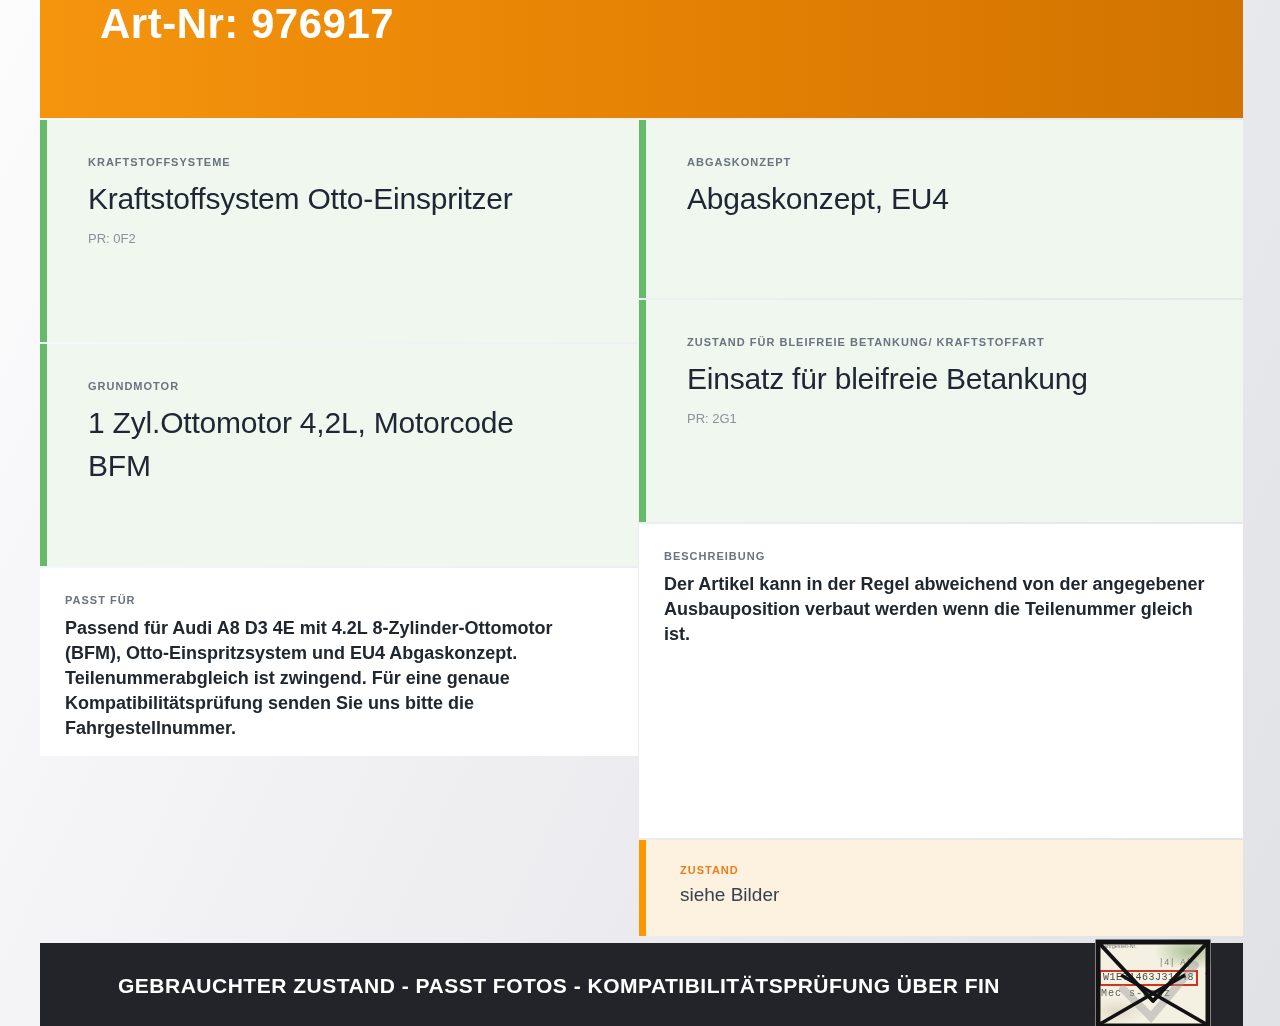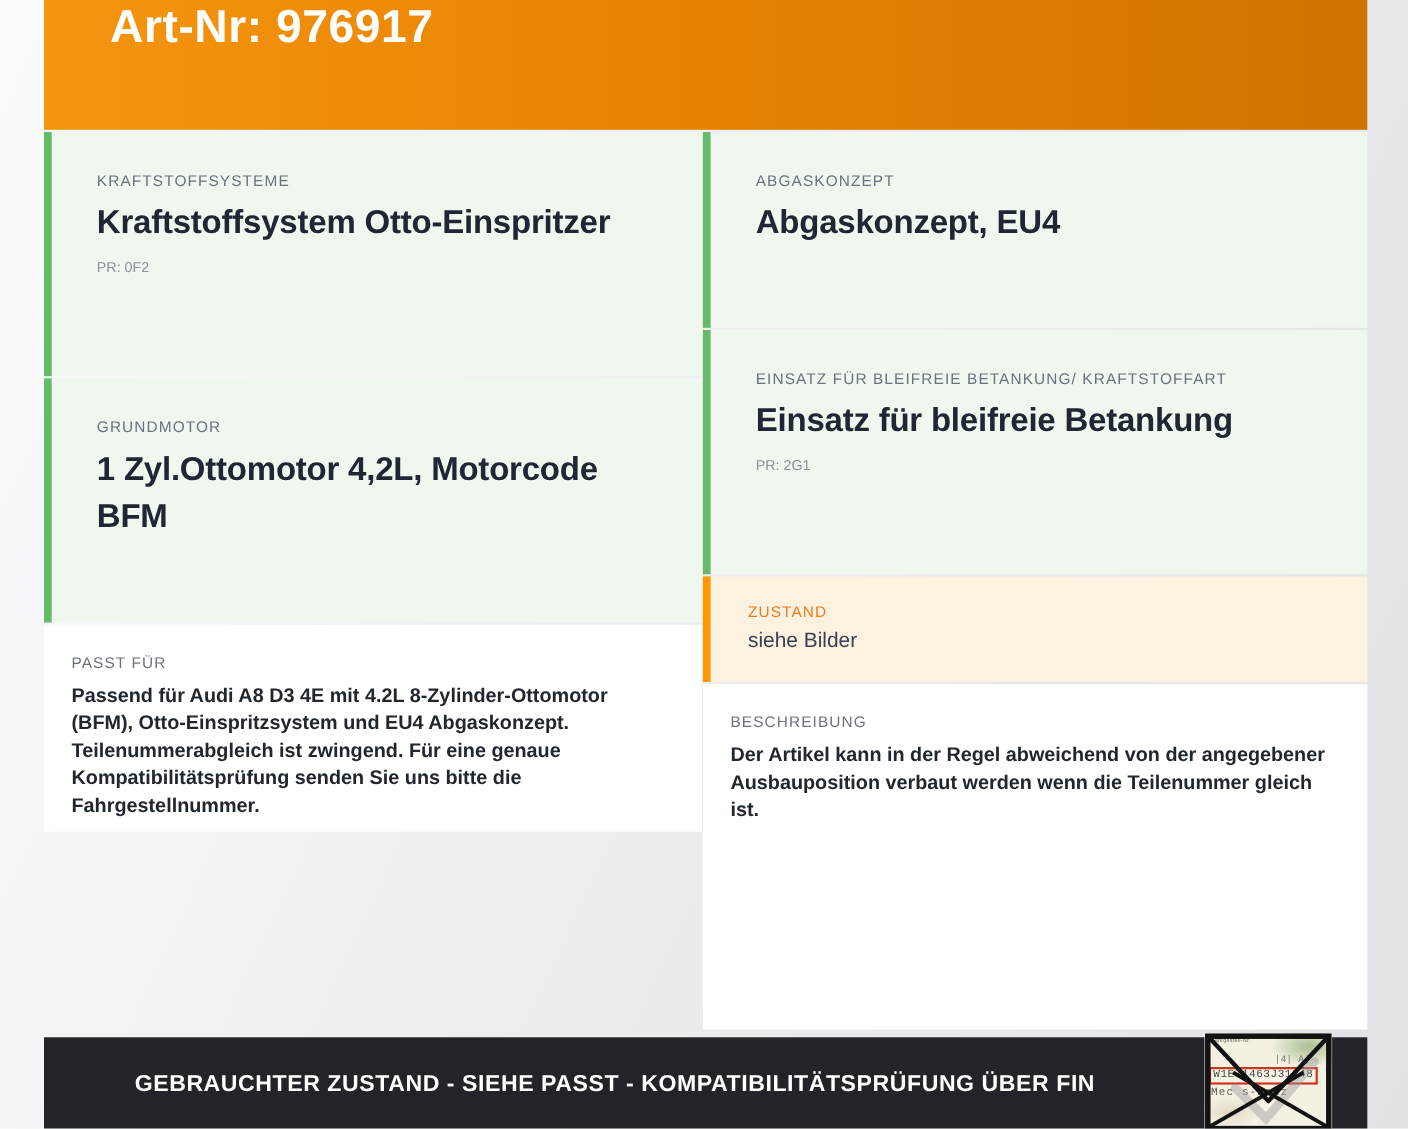--- a/index.html
+++ b/index.html
@@ -25,26 +25,26 @@
   .col { display:flex; flex-direction:column; }
   .col-left  { width:598px; margin-right:1px; }
   .col-right { width:604px; }
 
   .card { margin-bottom:2px; background:#ffffff; padding:36px 30px 0 25px; }
   .card.accent-green  { background:#eff7ee; border-left:7px solid #66bb6a; padding-left:41px; }
   .card.accent-orange { background:#fdf1df; border-left:7px solid #ff9800; padding:24px 30px 0 34px; }
   .card.plain { padding-top:26px; }
 
   .card-label {
-    font-size:14px; font-weight:400; letter-spacing:1px;
+    font-size:11px; font-weight:700; letter-spacing:1px;
     color:#6b7280; margin-bottom:10px;
   }
   .card.accent-orange .card-label { color:#ee7d1a; margin-bottom:8px; }
   .card-title {
-    font-size:30px; font-weight:700; color:#202634;
+    font-size:30px; font-weight:400; color:#202634;
     line-height:1.42; max-width:480px; letter-spacing:-0.2px;
   }
   .card-pr { font-size:13px; color:#8b919d; margin-top:10px; }
   .card-value { font-size:19px; font-weight:500; color:#39404f; }
   .card-text {
     font-size:18px; font-weight:600; color:#20272f; line-height:25px; max-width:545px;
   }
 
   
   .footer {
@@ -111,38 +111,38 @@
         <div class="card-text">Passend für Audi A8 D3 4E mit 4.2L 8-Zylinder-Ottomotor (BFM), Otto-Einspritzsystem und EU4 Abgaskonzept. Teilenummerabgleich ist zwingend. Für eine genaue Kompatibilitätsprüfung senden Sie uns bitte die Fahrgestellnummer.</div>
       </div>
     </div>
 
     <div class="col col-right">
       <div class="card accent-green" style="height:178px">
         <div class="card-label">ABGASKONZEPT</div>
         <div class="card-title">Abgaskonzept, EU4</div>
       </div>
       <div class="card accent-green" style="height:222px">
-        <div class="card-label">EINSATZ FÜR BLEIFREIE BETANKUNG/ KRAFTSTOFFART</div>
+        <div class="card-label">ZUSTAND FÜR BLEIFREIE BETANKUNG/ KRAFTSTOFFART</div>
         <div class="card-title">Einsatz für bleifreie Betankung</div>
         <div class="card-pr">PR: 2G1</div>
+      </div>
+      <div class="card plain" style="height:314px">
+        <div class="card-label">BESCHREIBUNG</div>
+        <div class="card-text">Der Artikel kann in der Regel abweichend von der angegebener Ausbauposition verbaut werden wenn die Teilenummer gleich ist.</div>
       </div>
       <div class="card accent-orange" style="height:96px">
         <div class="card-label">ZUSTAND</div>
         <div class="card-value">siehe Bilder</div>
-      </div>
-      <div class="card plain" style="height:314px">
-        <div class="card-label">BESCHREIBUNG</div>
-        <div class="card-text">Der Artikel kann in der Regel abweichend von der angegebener Ausbauposition verbaut werden wenn die Teilenummer gleich ist.</div>
       </div>
     </div>
 
   </div>
 
   <div class="footer">
-    <div class="footer-text">GEBRAUCHTER ZUSTAND - SIEHE PASST - KOMPATIBILITÄTSPRÜFUNG ÜBER FIN</div>
+    <div class="footer-text">GEBRAUCHTER ZUSTAND - PASST FOTOS - KOMPATIBILITÄTSPRÜFUNG ÜBER FIN</div>
 
     <div class="fin-image">
       <div class="doc-label">Fahrgestell-Nr.</div>
       <div class="doc-row1">|4| A|</div>
       <div class="vin-row"><span class="vin-box">W1E71463J31248</span> <span>7</span></div>
       <div class="doc-row2">Mec  s-Benz</div>
       <svg class="envelope" width="116" height="90" viewBox="0 0 116 90">
         <path d="M28,50 L56,78 L100,26" fill="none" stroke="#9c9c9c" stroke-width="8" opacity="0.45" stroke-linecap="round"></path>
         <rect x="3" y="3" width="110" height="84" fill="none" stroke="#121212" stroke-width="5"></rect>
         <path d="M4,4 L58,62 L112,4" fill="none" stroke="#121212" stroke-width="4" stroke-linejoin="round"></path>

